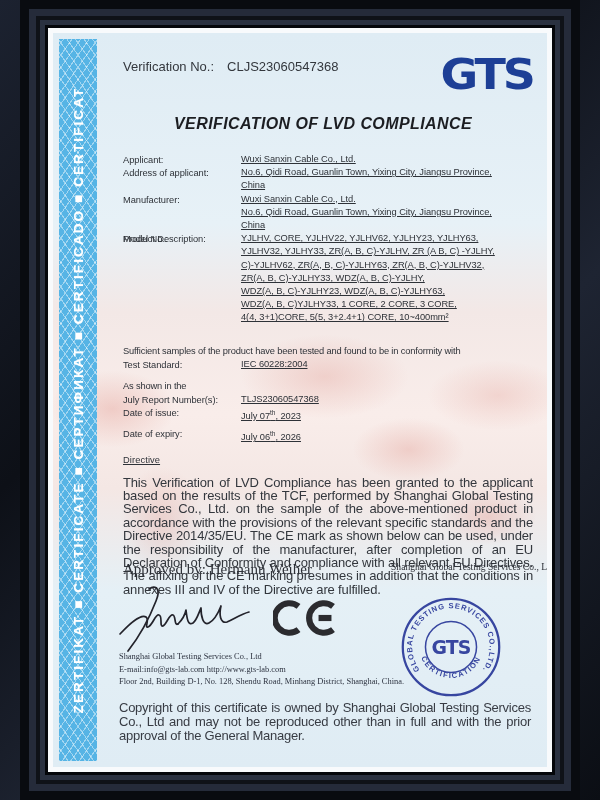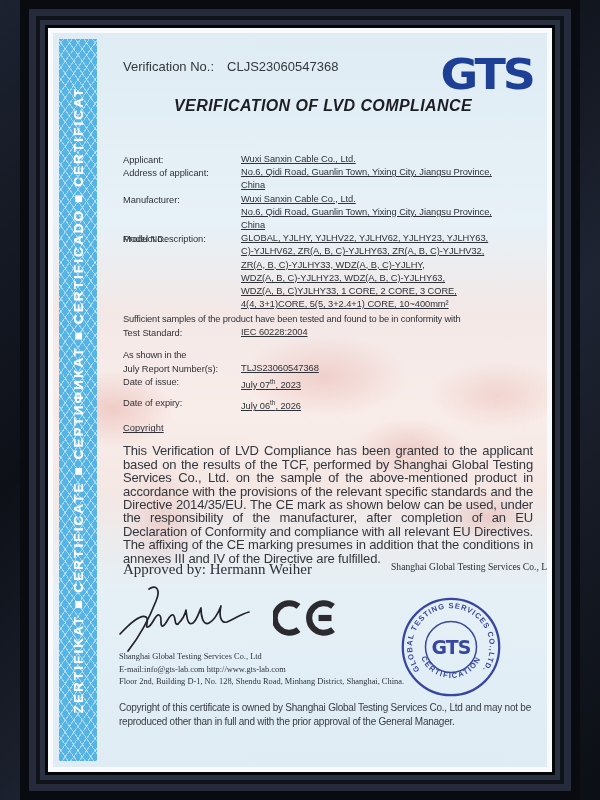--- a/index.html
+++ b/index.html
@@ -25,46 +25,46 @@
       repeating-linear-gradient(55deg, rgba(255,255,255,.45) 0 1px, transparent 1px 7px),
       repeating-linear-gradient(-55deg, rgba(255,255,255,.45) 0 1px, transparent 1px 7px);}
   .strip .words{position:absolute;left:50%;top:50%;transform:translate(-50%,-50%) rotate(-90deg);
     white-space:nowrap;color:#ffffff;font-weight:bold;font-size:13.5px;letter-spacing:2.1px;
     text-shadow:0 0 1px rgba(255,255,255,.6);}
   
   .verif-row{position:absolute;left:70px;top:26px;font-size:13px;color:#33373d;}
   .verif-row .lbl{margin-right:13px;}
   .gts-logo{position:absolute;right:14px;top:14px;font-weight:bold;font-size:46px;
     letter-spacing:-3px;font-family:"DejaVu Sans",sans-serif;transform:scaleY(.92);}
-  .title{position:absolute;left:60px;right:14px;top:64px;text-align:center;
+  .title{position:absolute;left:60px;right:14px;top:82px;text-align:center;
     font-size:16px;font-weight:bold;font-style:italic;color:#1c1e22;letter-spacing:.4px;}
   
   .content{position:absolute;left:70px;right:14px;top:120px;font-size:9.3px;color:#2e3238;
     line-height:14px;letter-spacing:-.05px;}
   .frow{position:relative;padding-left:118px;white-space:nowrap;}
   .frow .flabel{position:absolute;left:0;top:0;}
   .mline{line-height:13.2px;text-decoration:underline;}
-  .fullline{margin-top:1px;white-space:nowrap;letter-spacing:-.15px;}
+  .fullline{margin-top:19px;white-space:nowrap;letter-spacing:-.15px;}
   .gap8{margin-top:8px;} .gap4{margin-top:4px;}
   sup{font-size:6.5px;}
   .conclusion-h{margin-top:8px;text-decoration:underline;letter-spacing:.1px;}
   .conclusion-p{margin-top:9px;text-align:justify;font-size:13px;line-height:13.4px;
     letter-spacing:-.15px;color:#33373d;}
   
   .approved-by{position:absolute;left:70px;top:528px;font-family:"Liberation Serif",serif;
     font-size:15px;color:#2c2f36;}
   .behalf{position:absolute;left:338px;top:528px;width:165px;font-family:"Liberation Serif",serif;
     font-size:9.6px;line-height:12.5px;color:#2c2f36;}
   .behalf .b1{margin-bottom:2px;}
   .signature{position:absolute;left:62px;top:548px;}
   .ce{position:absolute;left:220px;top:560px;}
   .stamp{position:absolute;left:346px;top:562px;opacity:.93;}
   .footer{position:absolute;left:66px;top:618px;font-family:"Liberation Serif",serif;
     font-size:8.4px;line-height:12.6px;color:#2d3340;}
-  .copyright{position:absolute;left:66px;right:16px;top:668px;font-size:10px;line-height:14px;
+  .copyright{position:absolute;left:66px;right:16px;top:668px;font-size:13px;line-height:14px;
     letter-spacing:-.25px;text-align:justify;color:#383c44;}
 </style>
 </head>
 <body>
 
 <div class="photo-frame">
   <div class="cert">
     <div class="map-band"></div>
 
     <div class="strip">
@@ -94,21 +94,22 @@
         <span class="flabel">Manufacturer:</span>
         <div class="mline">Wuxi Sanxin Cable Co., Ltd.</div>
         <div class="mline">No.6, Qidi Road, Guanlin Town, Yixing City, Jiangsu Province,</div>
         <div class="mline">China</div>
       </div>
       <div class="frow">
         <span class="flabel">Product Description:</span>
       </div>
       <div class="frow">
         <span class="flabel">Model No.:</span>
-        <div class="mline">GLOBAL, YJLHY, YJLHV22, YJLHV62, YJLHY23, YJLHY63,</div>
+        <div class="mline">YJLHV, CORE, YJLHV22, YJLHV62, YJLHY23, YJLHY63,</div>
+        <div class="mline">YJLHV32, YJLHY33, ZR(A, B, C)-YJLHV, ZR (A B, C) -YJLHY,</div>
         <div class="mline">C)-YJLHV62, ZR(A, B, C)-YJLHY63, ZR(A, B, C)-YJLHV32,</div>
         <div class="mline">ZR(A, B, C)-YJLHY33, WDZ(A, B, C)-YJLHY,</div>
         <div class="mline">WDZ(A, B, C)-YJLHY23, WDZ(A, B, C)-YJLHY63,</div>
         <div class="mline">WDZ(A, B, C)YJLHY33, 1 CORE, 2 CORE, 3 CORE,</div>
         <div class="mline">4(4, 3+1)CORE, 5(5, 3+2.4+1) CORE, 10~400mm²</div>
       </div>
       <div class="fullline">Sufficient samples of the product have been tested and found to be in conformity with</div>
       <div class="frow">
         <span class="flabel">Test Standard:</span>
         <div class="mline">IEC 60228:2004</div>
@@ -119,21 +120,21 @@
         <div class="mline">TLJS23060547368</div>
       </div>
       <div class="frow">
         <span class="flabel">Date of issue:</span>
         <div class="mline"><span>July 07</span><sup>th</sup><span>, 2023</span></div>
       </div>
       <div class="frow gap4">
         <span class="flabel">Date of expiry:</span>
         <div class="mline"><span>July 06</span><sup>th</sup><span>, 2026</span></div>
       </div>
-      <div class="conclusion-h">Copyright</div>
+      <div class="conclusion-h">Directive</div>
       <div class="conclusion-p">This Verification of LVD Compliance has been granted to the applicant based on the results of the TCF, performed by Shanghai Global Testing Services Co., Ltd. on the sample of the above-mentioned product in accordance with the provisions of the relevant specific standards and the Directive 2014/35/EU. The CE mark as shown below can be used, under the responsibility of the manufacturer, after completion of an EU Declaration of Conformity and compliance with all relevant EU Directives. The affixing of the CE marking presumes in addition that the conditions in annexes III and IV of the Directive are fulfilled.</div>
     </div>
 
     <div class="approved-by">Approved by:  Hermann Weiher</div>
 
     <div class="behalf">
       <div>Shanghai Global Testing Services Co., Ltd</div>
     </div>
 
     <div class="signature">

